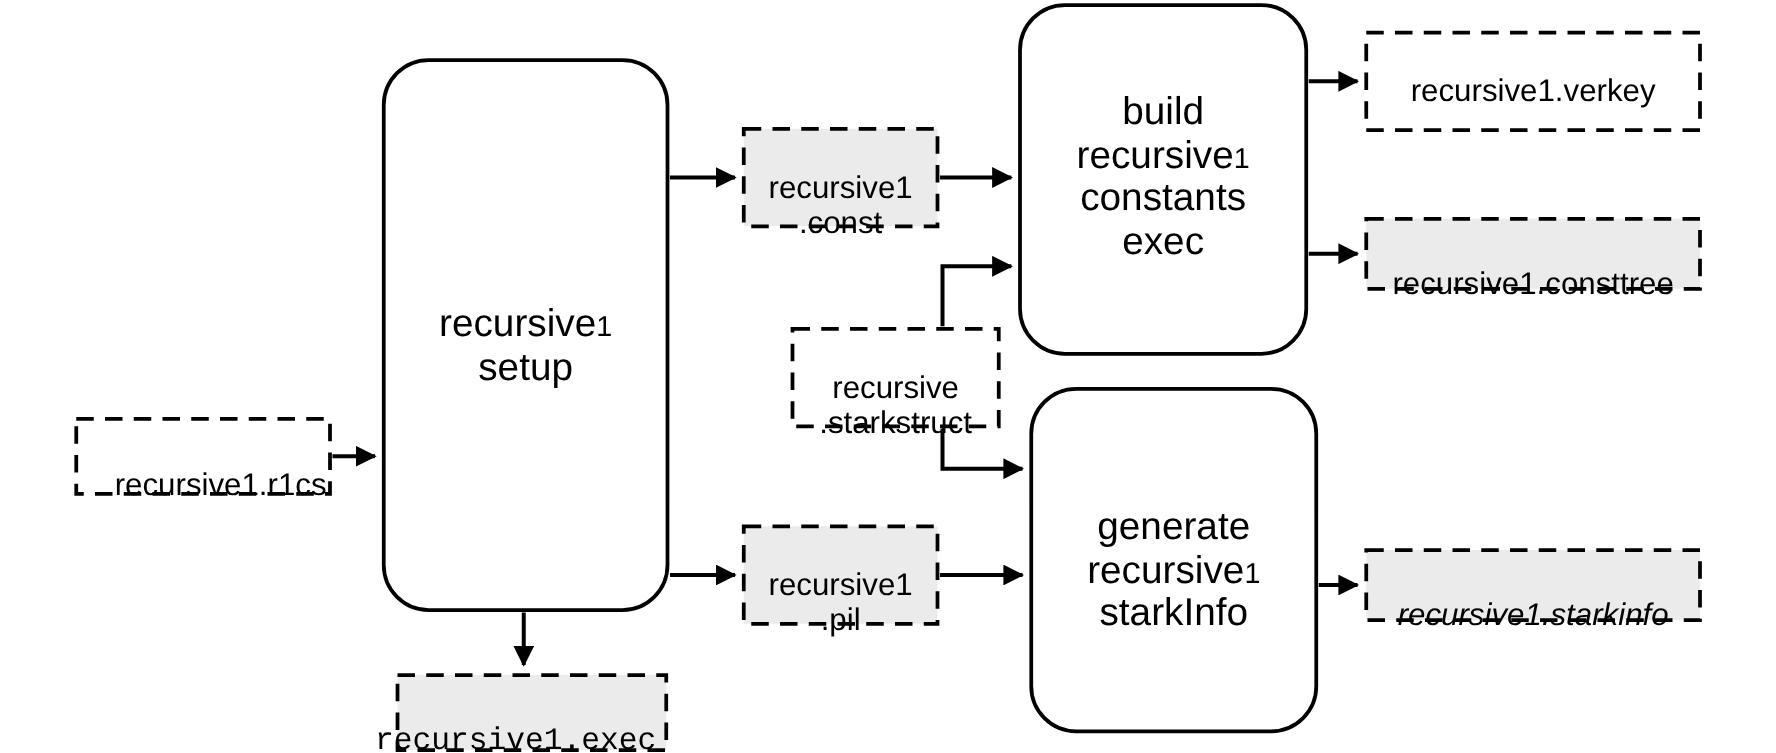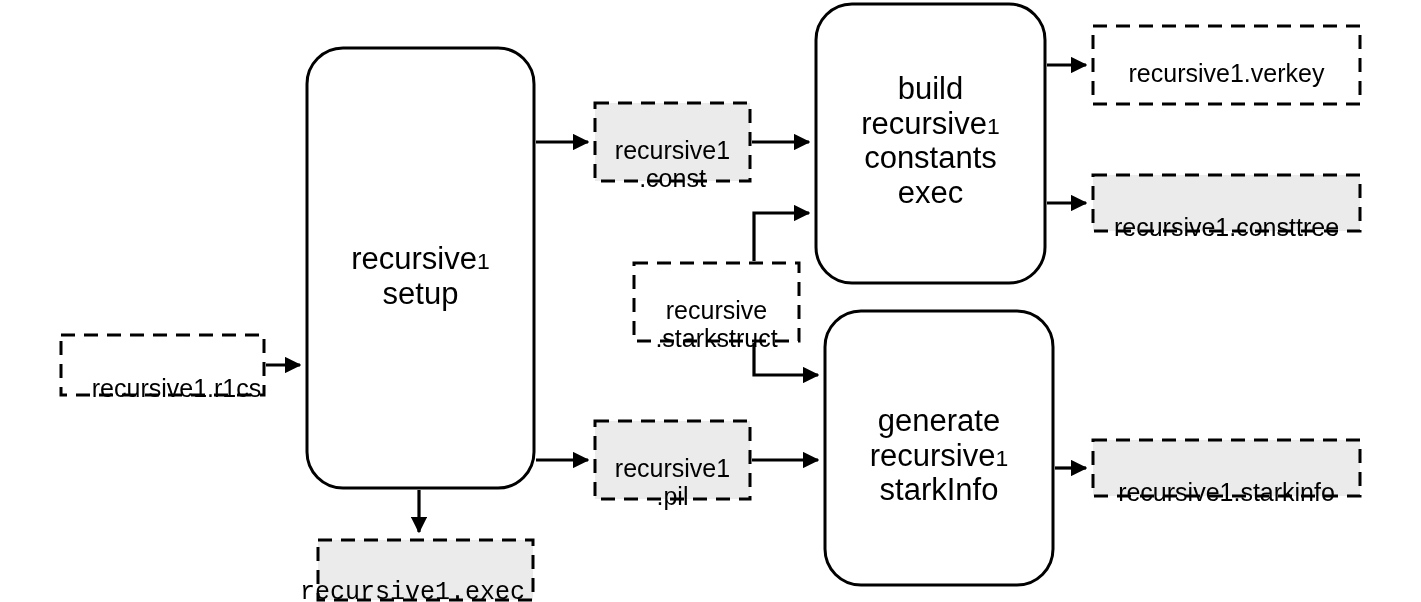--- a/index.html
+++ b/index.html
@@ -139,15 +139,15 @@
   <div class="lbl lbl-file" style="left:634px; top:272px; width:165px;"><span>recursive</span><br><span>.starkstruct</span></div>
 
   <div class="lbl lbl-proc" style="left:816px; top:60px; width:229px;"><span>build</span><br><span>recursive</span><span class="sub1">1</span><br><span>constants</span><br><span>exec</span></div>
 
   <div class="lbl lbl-proc" style="left:825px; top:392px; width:228px;"><span>generate</span><br><span>recursive</span><span class="sub1">1</span><br><span>starkInfo</span></div>
 
   <div class="lbl lbl-file" style="left:1093px; top:35px; width:267px;"><span>recursive1.verkey</span><br></div>
 
   <div class="lbl lbl-file" style="left:1093px; top:189px; width:267px;"><span>recursive1.consttree</span></div>
 
-  <div class="lbl lbl-file" style="left:1093px; top:454px; width:267px;"><span>recursive1.starkinfo</span></div>
+  <div class="lbl lbl-file" style="left:1093px; top:454px; width:267px;font-style:italic;"><span>recursive1.starkinfo</span></div>
 
 </div>
 
 </body></html>

